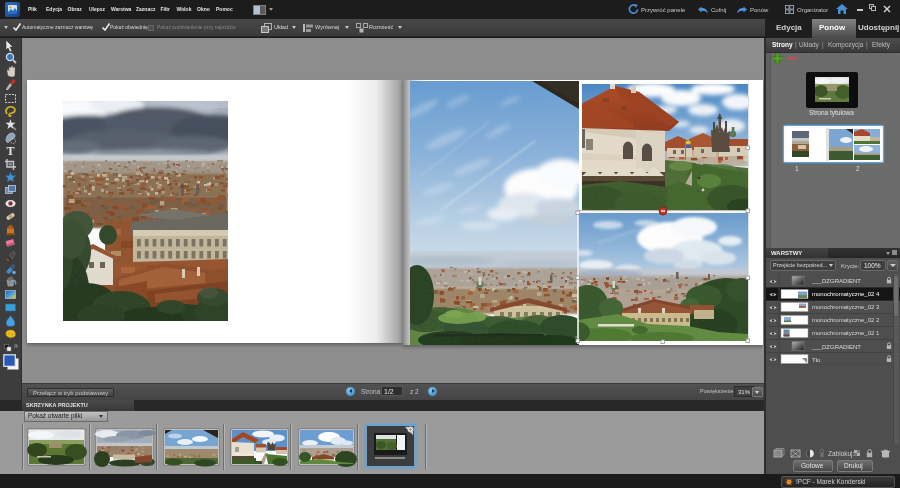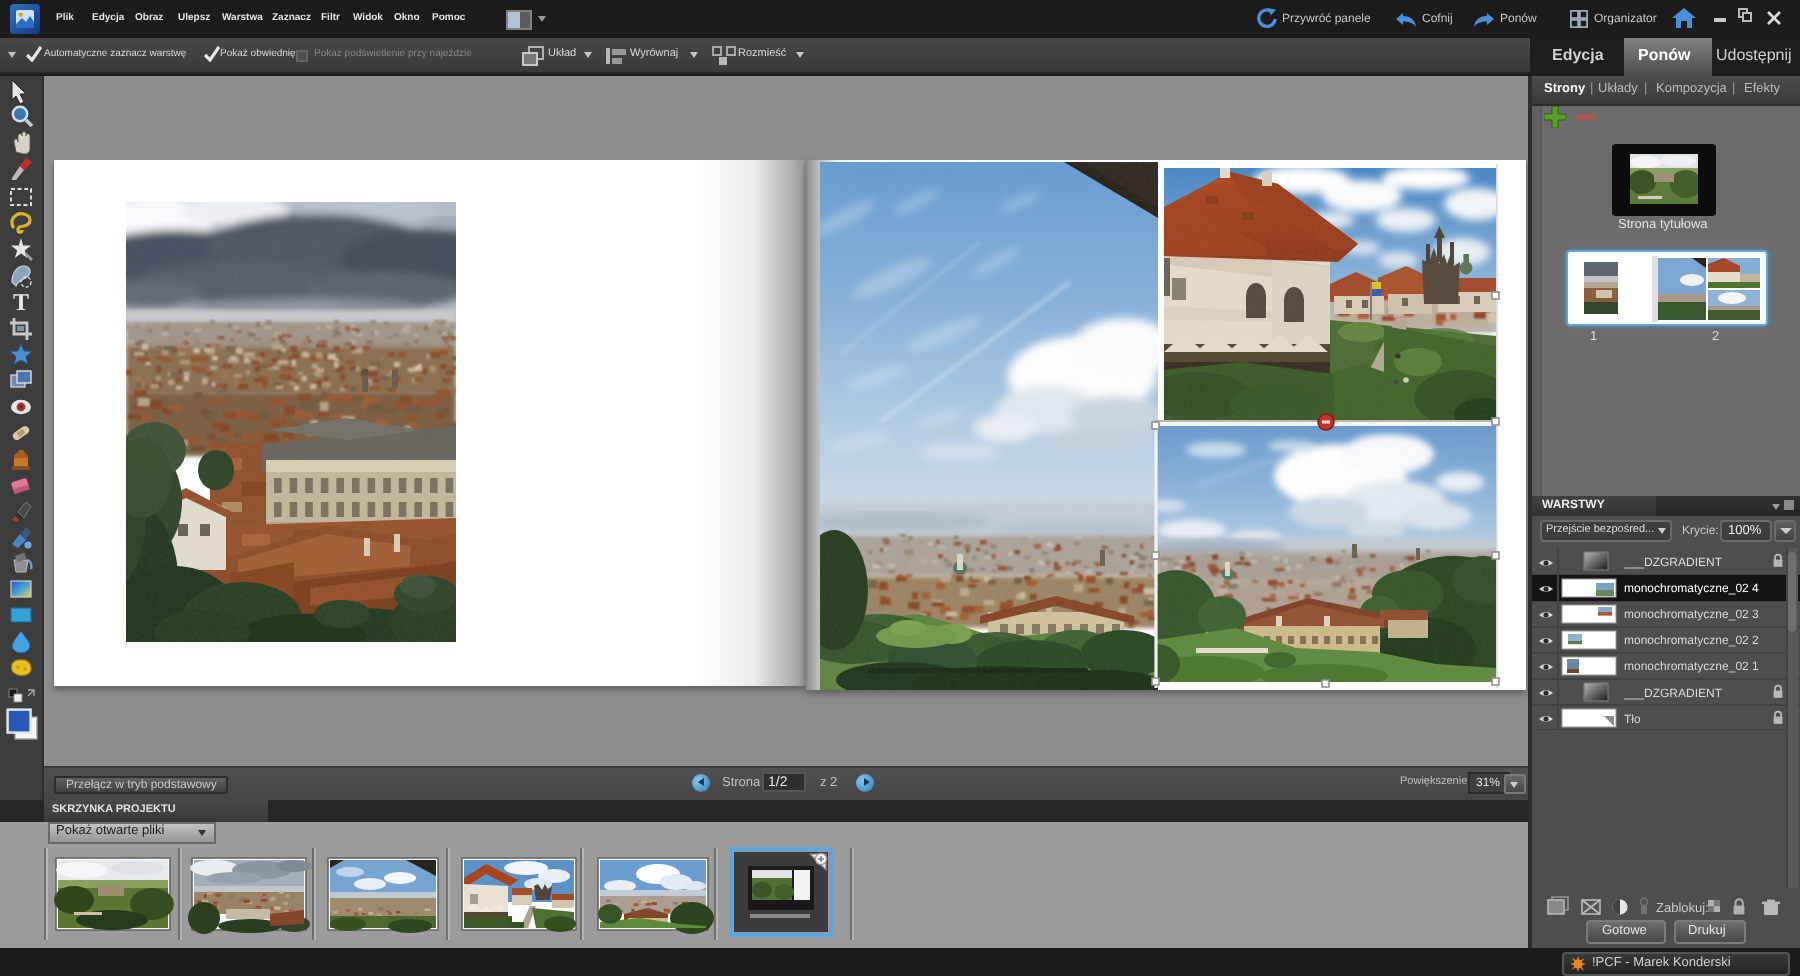--- a/index.html
+++ b/index.html
@@ -95,21 +95,21 @@
     <rect x="7.5" y="0.5" width="4" height="4" fill="none" stroke="#a8a8a8"></rect>
     <rect x="3.5" y="5.5" width="4" height="4" fill="#b8b8b8"></rect>
   </svg>
   <div class="txt" style="left:369px;top:25px;font-size:5.5px;">Rozmieść</div>
   <div class="abs" style="left:398px;top:26px;width:0;height:0;border-left:2.5px solid transparent;border-right:2.5px solid transparent;border-top:3.5px solid #c8c8c8;"></div>
 
   <div class="abs" style="left:765px;top:19px;width:135px;height:19px;background:#1e1e1e;"></div>
   <div class="txt" style="left:776px;top:24px;font-size:8px;font-weight:bold;color:#d0d0d0;">Edycja</div>
   <div class="abs" style="left:812px;top:19px;width:44px;height:19px;background:linear-gradient(#828282,#4b4b4b);"></div>
   <div class="txt" style="left:819px;top:24px;font-size:8px;font-weight:bold;color:#ffffff;">Ponów</div>
-  <div class="txt" style="left:858px;top:24px;font-size:8px;font-weight:normal;color:#d0d0d0;">Udostępnij</div>
+  <div class="txt" style="left:858px;top:24px;font-size:8px;font-weight:bold;color:#d0d0d0;">Udostępnij</div>
 
   <div class="abs" style="left:22px;top:38px;width:742px;height:346px;background:#8d8d8d;"></div>
   <div class="abs" style="left:27px;top:80px;width:376px;height:263px;background:linear-gradient(90deg,#ffffff 0%,#ffffff 85%,#ececec 93%,#ababab 98.5%,#8f8f8f 100%);box-shadow:0 2px 3px rgba(0,0,0,0.3);"></div>
   <div class="abs" style="left:403px;top:80px;width:360px;height:265px;background:linear-gradient(90deg,#888888 0%,#b8b8b8 1.5%,#e8e8e8 4%,#ffffff 7%,#ffffff 100%);box-shadow:0 2px 3px rgba(0,0,0,0.3);"></div>
 
   <div id="photo1" class="abs" style="left:63px;top:101px;width:165px;height:220px;"><svg width="165" height="220" viewBox="0 0 165 220">
         <defs>
 <linearGradient id="p1sky" x1="0" y1="0" x2="0" y2="1">
 <stop offset="0" stop-color="#aab4c2"></stop>
             <stop offset="0.45" stop-color="#939fae"></stop>

